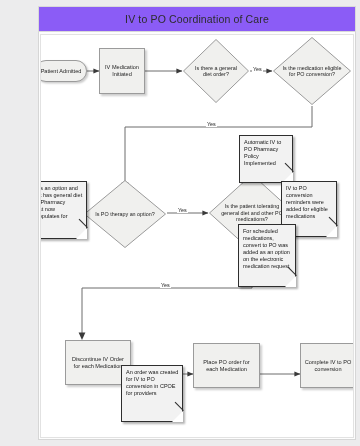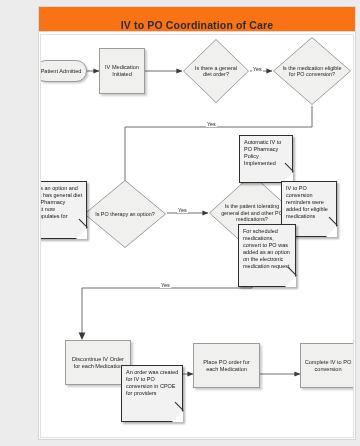--- a/index.html
+++ b/index.html
@@ -20,24 +20,24 @@
     left: 38px; top: 6px;
     width: 318px; height: 434px;
     background: #fdfdfd;
     border: 1px solid #d6d6d6;
     box-sizing: border-box;
   }
   #title-bar {
     position: absolute;
     left: 38px; top: 6px;
     width: 318px; height: 26px;
-    background: #f97316;
+    background: #8b5cf6;
     border: 1px solid #d9d9d9;
     box-sizing: border-box;
-    display: flex; align-items: flex-end; justify-content: center; font-weight: bold;
+    display: flex; align-items: center; justify-content: center;
   }
   #title-text {
     font-size: 10.5px;
     color: #2c2c2c;
     letter-spacing: .15px;
     white-space: nowrap;
   }
   #canvas {
     position: absolute;
     left: 40px; top: 34px;

